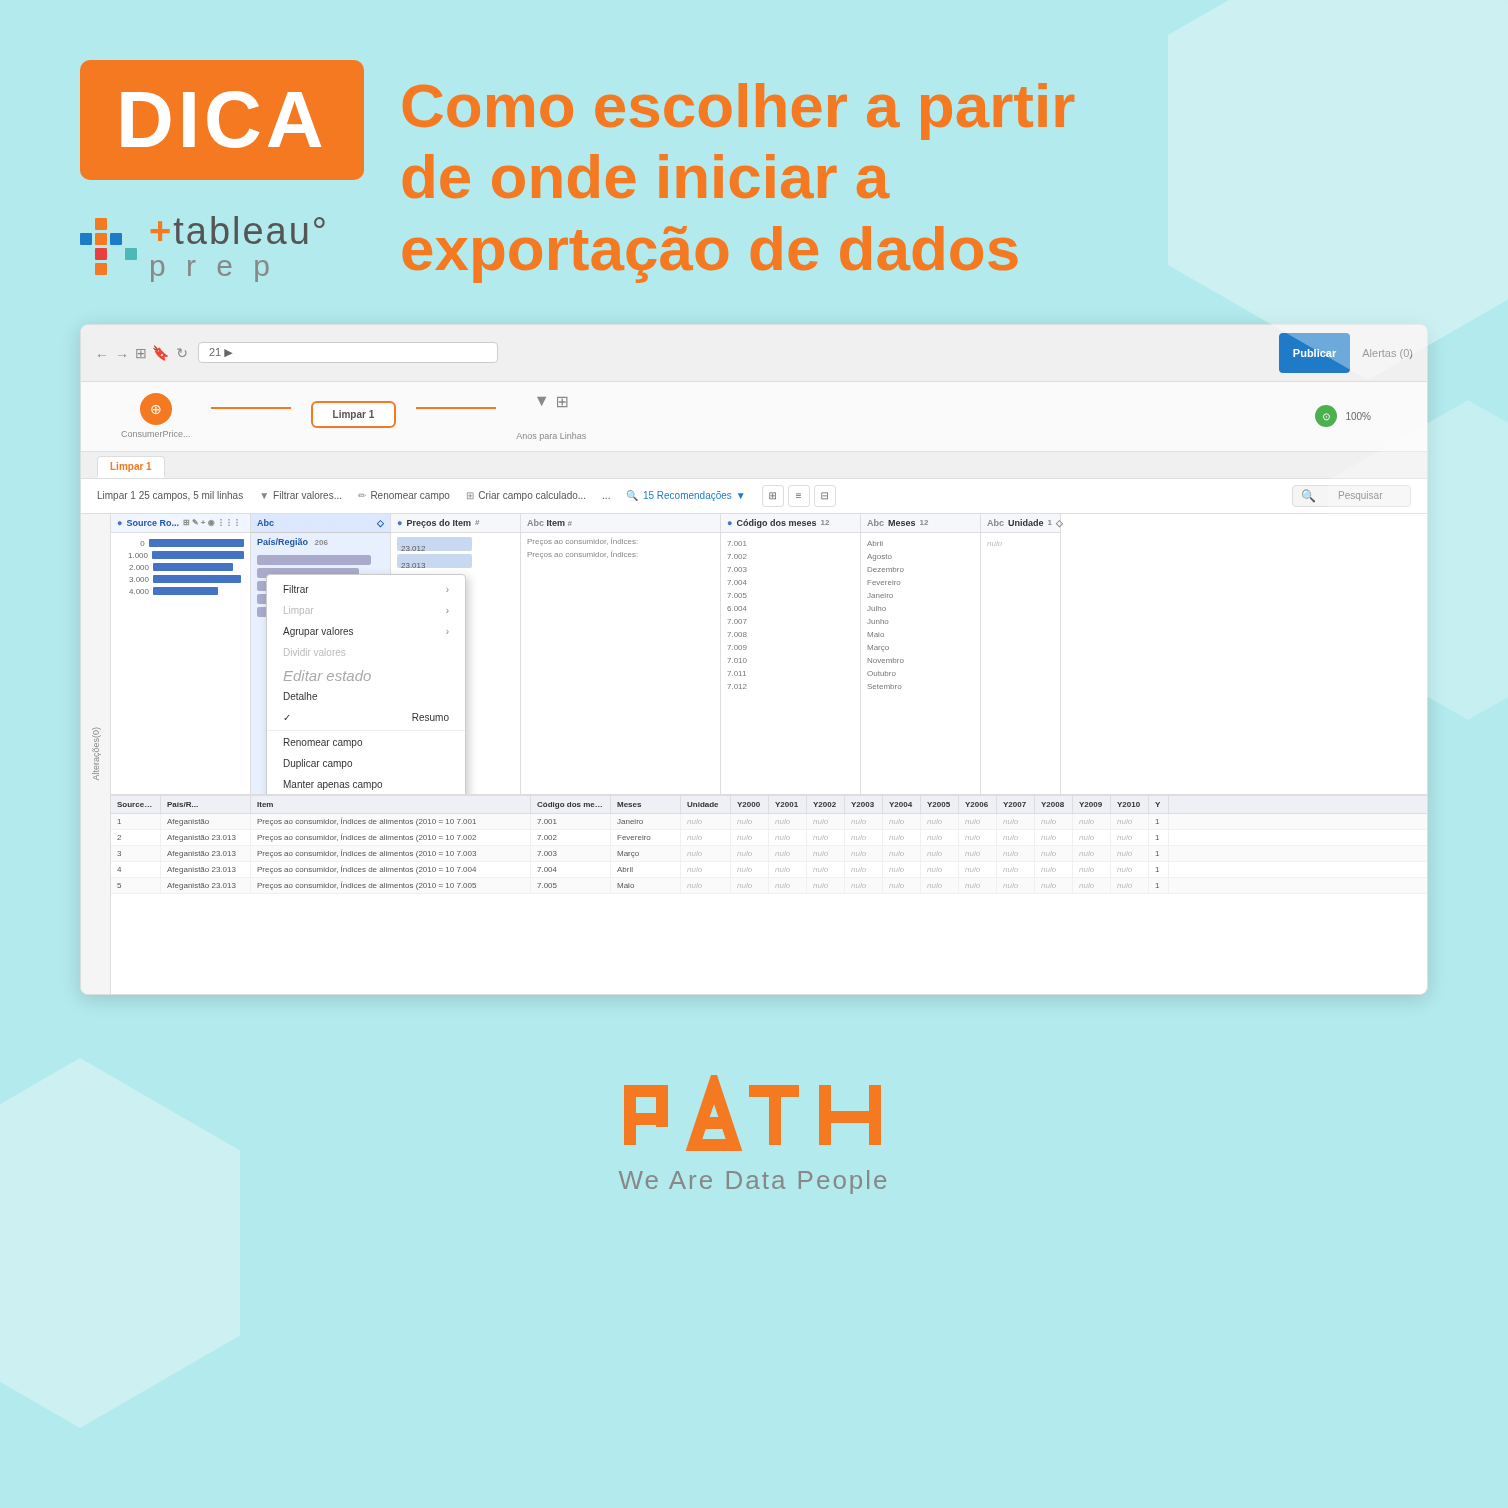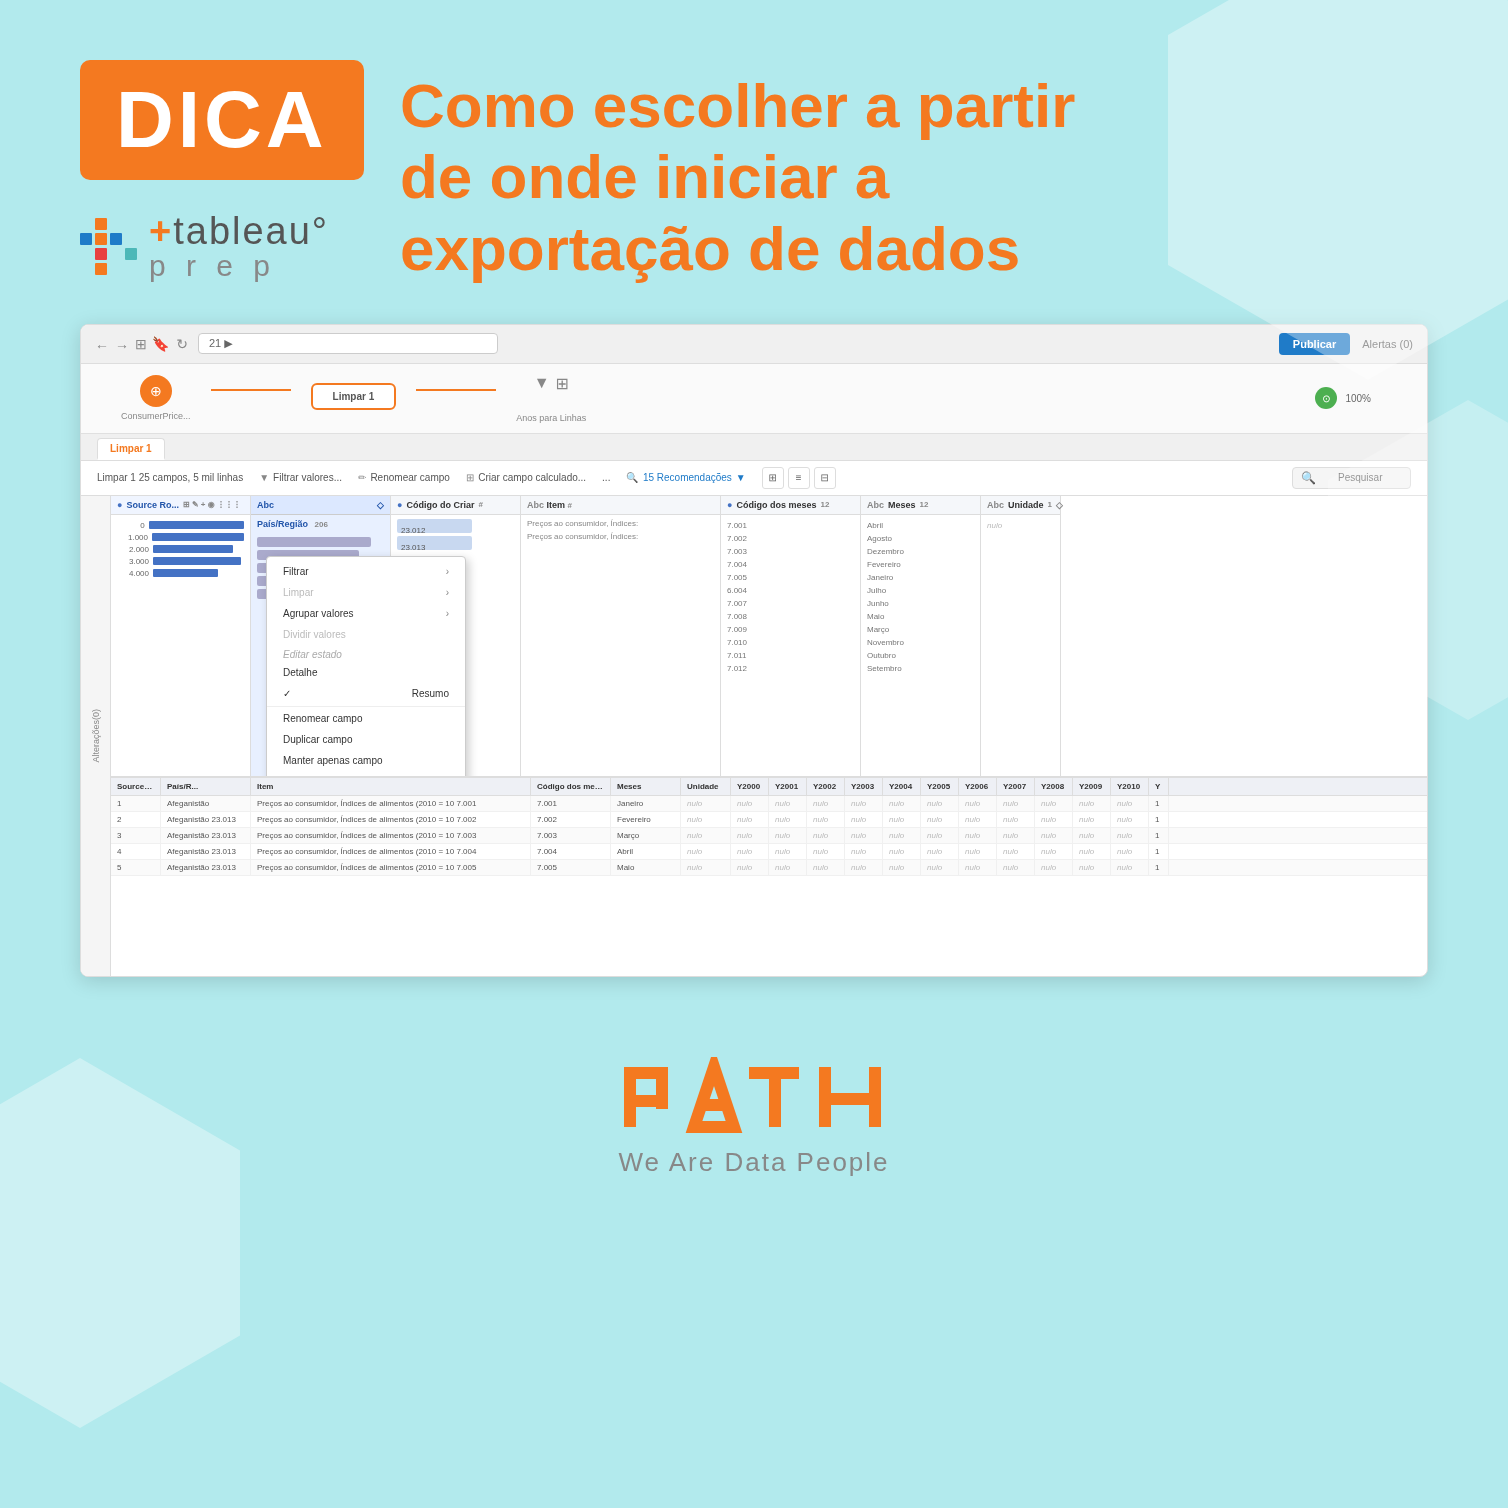--- a/index.html
+++ b/index.html
@@ -158,21 +158,21 @@
       font-size: 11px;
       color: #666;
       max-width: 300px;
     }
 
     .publish-btn {
       background: #1f7bc8;
       color: white;
       border: none;
       border-radius: 4px;
-      padding: 5px 14px;
+      padding: 14px 14px;
       font-size: 11px;
       font-weight: bold;
       cursor: pointer;
     }
 
     .alerts-btn {
       font-size: 11px;
       color: #666;
     }
 
@@ -407,21 +407,21 @@
       color: #333;
       margin-right: 4px;
     }
 
     .ctx-arrow {
       color: #888;
     }
 
     .ctx-section-label {
       padding: 4px 16px 2px;
-      font-size: 10px;
+      font-size: 15px;
       color: #aaa;
       font-style: italic;
     }
 
     
     .pais-col {
       width: 140px;
       border-right: 1px solid #ddd;
       background: #e8f0ff;
     }
@@ -915,21 +915,21 @@
             <div class="ctx-item">
               <span>Criar campo calculado</span>
               <span class="ctx-arrow">›</span>
             </div>
 
           </div>
 
           <div class="codigo-col">
             <div class="codigo-col-header">
               <span style="color:#4472c4;font-size:9px;">●</span>
-              <span>Código do Criar</span>
+              <span>Preços do Item</span>
               <span style="font-size:8px;color:#888;">#</span>
             </div>
             <div class="codigo-values">
               <div class="value-bar" style="width:75px;">
                 <span style="font-size:8px;color:#555;padding-left:4px;">23.012</span>
               </div>
               <div class="value-bar" style="width:75px;">
                 <span style="font-size:8px;color:#555;padding-left:4px;">23.013</span>
               </div>
             </div>

